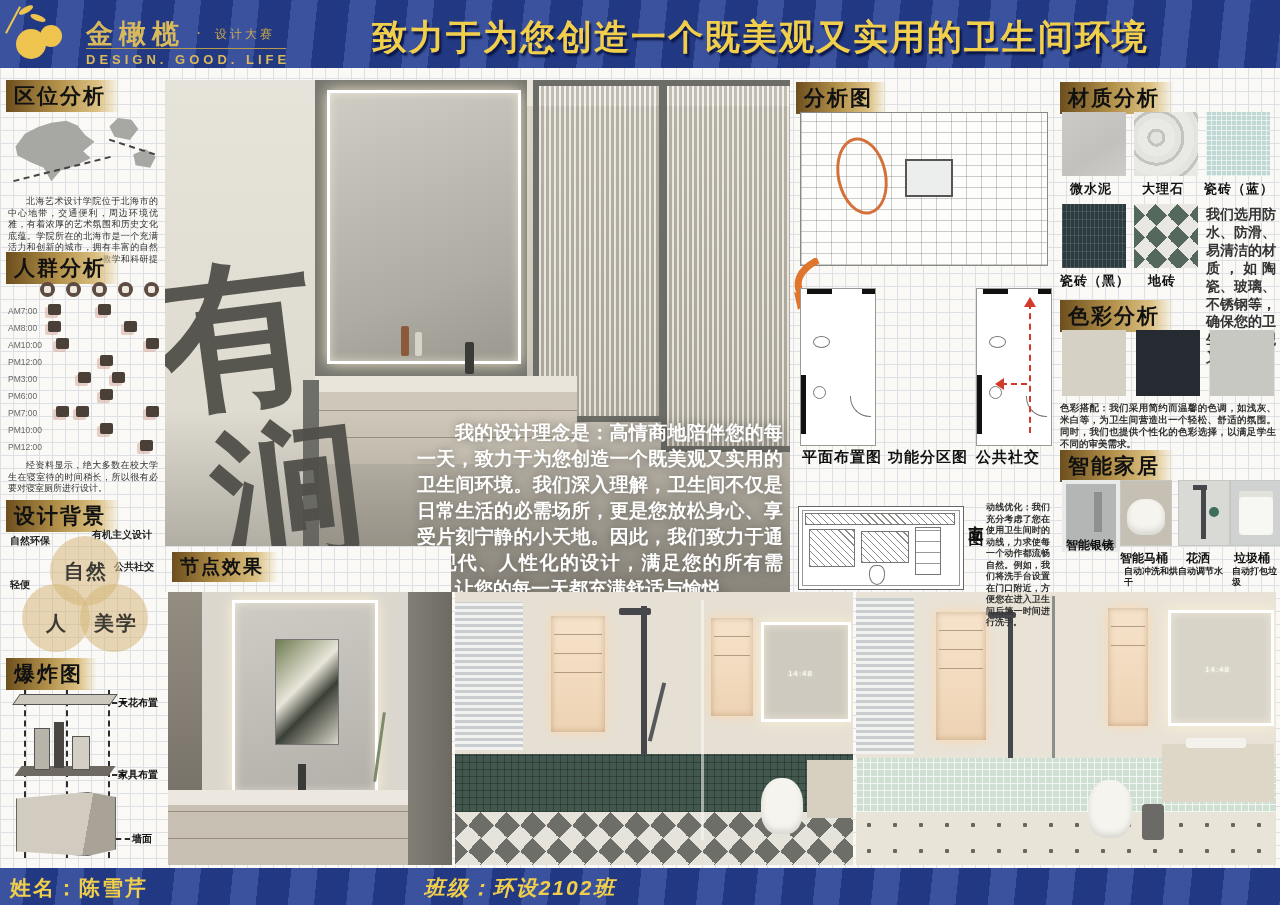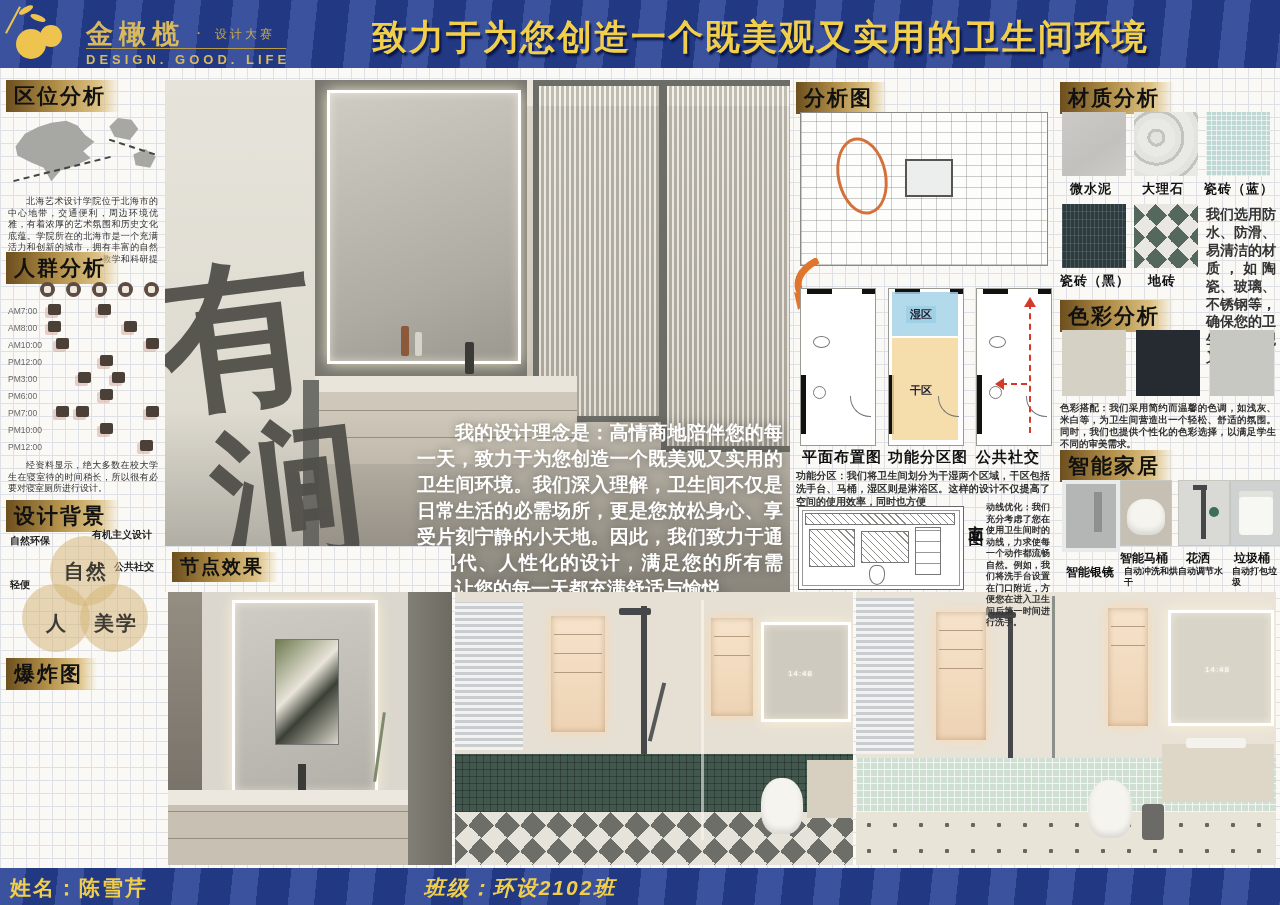--- a/index.html
+++ b/index.html
@@ -177,20 +177,37 @@
     <span class="tag" style="left:106px;top:32px;">公共社交</span>
     <div class="venn-c" style="left:42px;top:8px;width:70px;height:70px;"></div>
     <div class="venn-c" style="left:14px;top:56px;width:68px;height:68px;"></div>
     <div class="venn-c" style="left:72px;top:56px;width:68px;height:68px;"></div>
     <span class="venn-t" style="left:56px;top:30px;">自然</span>
     <span class="venn-t" style="left:38px;top:82px;">人</span>
     <span class="venn-t" style="left:86px;top:82px;">美学</span>
   </div>
 
   <span class="abs sec-h" style="left:6px;top:658px;">爆炸图</span>
+  <div class="abs" style="left:8px;top:688px;width:152px;height:176px;">
+    <div class="vdash" style="left:16px;top:2px;height:168px;"></div>
+    <div class="vdash" style="left:58px;top:2px;height:168px;"></div>
+    <div class="vdash" style="left:100px;top:2px;height:168px;"></div>
+    <div class="abs" style="left:8px;top:6px;width:96px;height:9px;background:#cdc8be;border:1px solid #555;transform:skewX(-35deg);"></div>
+    <div class="abs" style="left:10px;top:78px;width:94px;height:10px;background:#6e6a62;transform:skewX(-35deg);"></div>
+    <div class="abs" style="left:26px;top:40px;width:14px;height:40px;background:#b9b4aa;border:1px solid #555;"></div>
+    <div class="abs" style="left:46px;top:34px;width:10px;height:46px;background:#4a4742;"></div>
+    <div class="abs" style="left:64px;top:48px;width:16px;height:32px;background:#d4cfc5;border:1px solid #555;"></div>
+    <div class="abs" style="left:8px;top:104px;width:98px;height:62px;background:linear-gradient(100deg,#d2ccc0 70%,#a9a297 70%);border:1px solid #666;clip-path:polygon(0 10%,72% 0,100% 8%,100% 90%,72% 100%,0 93%);"></div>
+    <div class="leader" style="left:104px;top:14px;width:14px;"></div>
+    <span class="exp-label" style="left:110px;top:8px;">天花布置</span>
+    <div class="leader" style="left:104px;top:86px;width:14px;"></div>
+    <span class="exp-label" style="left:110px;top:80px;">家具布置</span>
+    <div class="leader" style="left:108px;top:150px;width:14px;"></div>
+    <span class="exp-label" style="left:124px;top:144px;">墙面</span>
+  </div>
 
   <div class="abs hero" style="left:165px;top:80px;width:625px;height:512px;">
     <div class="abs" style="left:0;top:0;width:625px;height:26px;background:#eae6dd;"></div>
     <div class="abs" style="left:0;top:0;width:150px;height:512px;background:linear-gradient(180deg,#e6e3da,#dad6cb);"></div>
     <div class="abs" style="left:150px;top:0;width:212px;height:300px;background:#76766f;"></div>
     <div class="abs mirror-frame" style="left:162px;top:10px;width:188px;height:268px;background:linear-gradient(160deg,#cfccc4,#aeaba3 70%,#9b988f);"></div>
     <div class="abs reeded" style="left:368px;top:0;width:120px;height:330px;"></div>
     <div class="abs reeded" style="left:496px;top:0;width:129px;height:360px;"></div>
     <div class="abs" style="left:300px;top:262px;width:9px;height:32px;background:#3a3a37;border-radius:2px;"></div>
     <div class="abs" style="left:236px;top:246px;width:8px;height:30px;background:#8c5a3a;border-radius:2px;"></div>
@@ -282,48 +299,35 @@
   </svg>
 
   <div class="plan" style="left:800px;top:288px;width:74px;height:156px;">
     <span class="wallL"></span>
       <span class="wallT"></span>
       <span class="wallT2"></span>
     <span class="fix1"></span>
       <span class="fix2"></span>
       <span class="door"></span>
   </div>
-  <div class="plan" style="left:888px;top:288px;width:74px;height:156px;">
-    <span class="wallL"></span>
-      <span class="wallT"></span>
-      <span class="wallT2"></span>
-    <div class="abs" style="left:3px;top:3px;width:66px;height:44px;background:rgba(164,211,232,.85);">
-      <span class="zone-lab" style="position:absolute;left:14px;top:14px;background:#9fd0e6;">湿区</span>
-    </div>
-    <div class="abs" style="left:3px;top:49px;width:66px;height:102px;background:rgba(245,216,158,.85);">
-      <span class="zone-lab" style="position:absolute;left:14px;top:44px;">干区</span>
-    </div>
-    <span class="door"></span>
-  </div>
   <div class="plan" style="left:976px;top:288px;width:74px;height:156px;">
     <span class="wallL"></span>
       <span class="wallT"></span>
       <span class="wallT2"></span>
     <span class="fix1"></span>
       <span class="fix2"></span>
       <span class="door"></span>
     <div class="arrow-red" style="left:52px;top:14px;height:130px;"></div>
     <div class="abs" style="left:47px;top:8px;width:0;height:0;border-left:6px solid transparent;border-right:6px solid transparent;border-bottom:10px solid #d43a2a;"></div>
     <div class="abs" style="left:24px;top:94px;width:26px;border-top:2px dashed #d43a2a;"></div>
     <div class="abs" style="left:18px;top:89px;width:0;height:0;border-top:6px solid transparent;border-bottom:6px solid transparent;border-right:9px solid #d43a2a;"></div>
   </div>
   <span class="plan-lab" style="left:802px;top:448px;">平面布置图</span>
   <span class="plan-lab" style="left:888px;top:448px;">功能分区图</span>
   <span class="plan-lab" style="left:976px;top:448px;">公共社交</span>
-  <div class="abs note" style="left:796px;top:470px;width:254px;height:34px;font-size:10px;font-weight:bold;">功能分区：我们将卫生间划分为干湿两个区域，干区包括洗手台、马桶，湿区则是淋浴区。这样的设计不仅提高了空间的使用效率，同时也方便</div>
 
   <div class="abs elev" style="left:798px;top:506px;width:164px;height:82px;">
     <div class="hatch" style="left:6px;top:6px;width:148px;height:10px;"></div>
     <div class="hatch" style="left:10px;top:22px;width:44px;height:36px;"></div>
     <div class="hatch" style="left:62px;top:24px;width:46px;height:30px;"></div>
     <div class="abs" style="left:116px;top:20px;width:24px;height:46px;border:1px solid #777;background:repeating-linear-gradient(0deg,transparent 0 10px,#999 10px 11px);"></div>
     <div class="abs" style="left:70px;top:58px;width:14px;height:18px;border:1px solid #777;border-radius:40% 40% 50% 50%;"></div>
   </div>
   <span class="abs vtext" style="left:966px;top:512px;">立面图</span>
   <div class="abs note" style="left:986px;top:502px;width:64px;height:90px;font-size:9px;font-weight:bold;">动线优化：我们充分考虑了您在使用卫生间时的动线，力求使每一个动作都流畅自然。例如，我们将洗手台设置在门口附近，方便您在进入卫生间后第一时间进行洗手。</div>
@@ -355,21 +359,21 @@
     <div class="abs toilet" style="left:6px;top:18px;width:38px;height:36px;"></div>
   </div>
   <div class="prod" style="left:1178px;top:480px;background:#d9d9d5;">
     <div class="abs shower-bar" style="left:22px;top:4px;width:5px;height:54px;"></div>
     <div class="abs" style="left:14px;top:4px;width:14px;height:5px;background:#45474a;"></div>
     <div class="abs" style="left:30px;top:26px;width:10px;height:10px;border-radius:50%;background:#3d6e5c;"></div>
   </div>
   <div class="prod" style="left:1230px;top:480px;background:#cfd2d0;">
     <div class="abs" style="left:8px;top:10px;width:34px;height:44px;background:#f7f7f4;border-radius:4px;box-shadow:inset 0 6px 0 #e3e3de;"></div>
   </div>
-  <span class="smart-name" style="left:1066px;top:564px;width:52px;white-space:normal;">智能银镜</span>
+  <span class="smart-name" style="left:1066px;top:537px;width:52px;white-space:normal;">智能银镜</span>
   <span class="smart-name" style="left:1120px;top:550px;">智能马桶</span>
   <span class="smart-desc" style="left:1124px;top:566px;width:56px;">自动冲洗和烘干</span>
   <span class="smart-name" style="left:1186px;top:550px;">花洒</span>
   <span class="smart-desc" style="left:1178px;top:566px;width:56px;">自动调节水</span>
   <span class="smart-name" style="left:1234px;top:550px;">垃圾桶</span>
   <span class="smart-desc" style="left:1232px;top:566px;width:48px;">自动打包垃圾</span>
 
   <div class="abs bluebar" style="left:0;top:868px;width:1280px;height:37px;">
     <span class="abs footer-text" style="left:10px;top:6px;">姓名：陈雪芹</span>
     <span class="abs footer-text" style="left:520px;top:6px;transform:translateX(-50%);font-style:italic;">班级：环设2102班</span>

